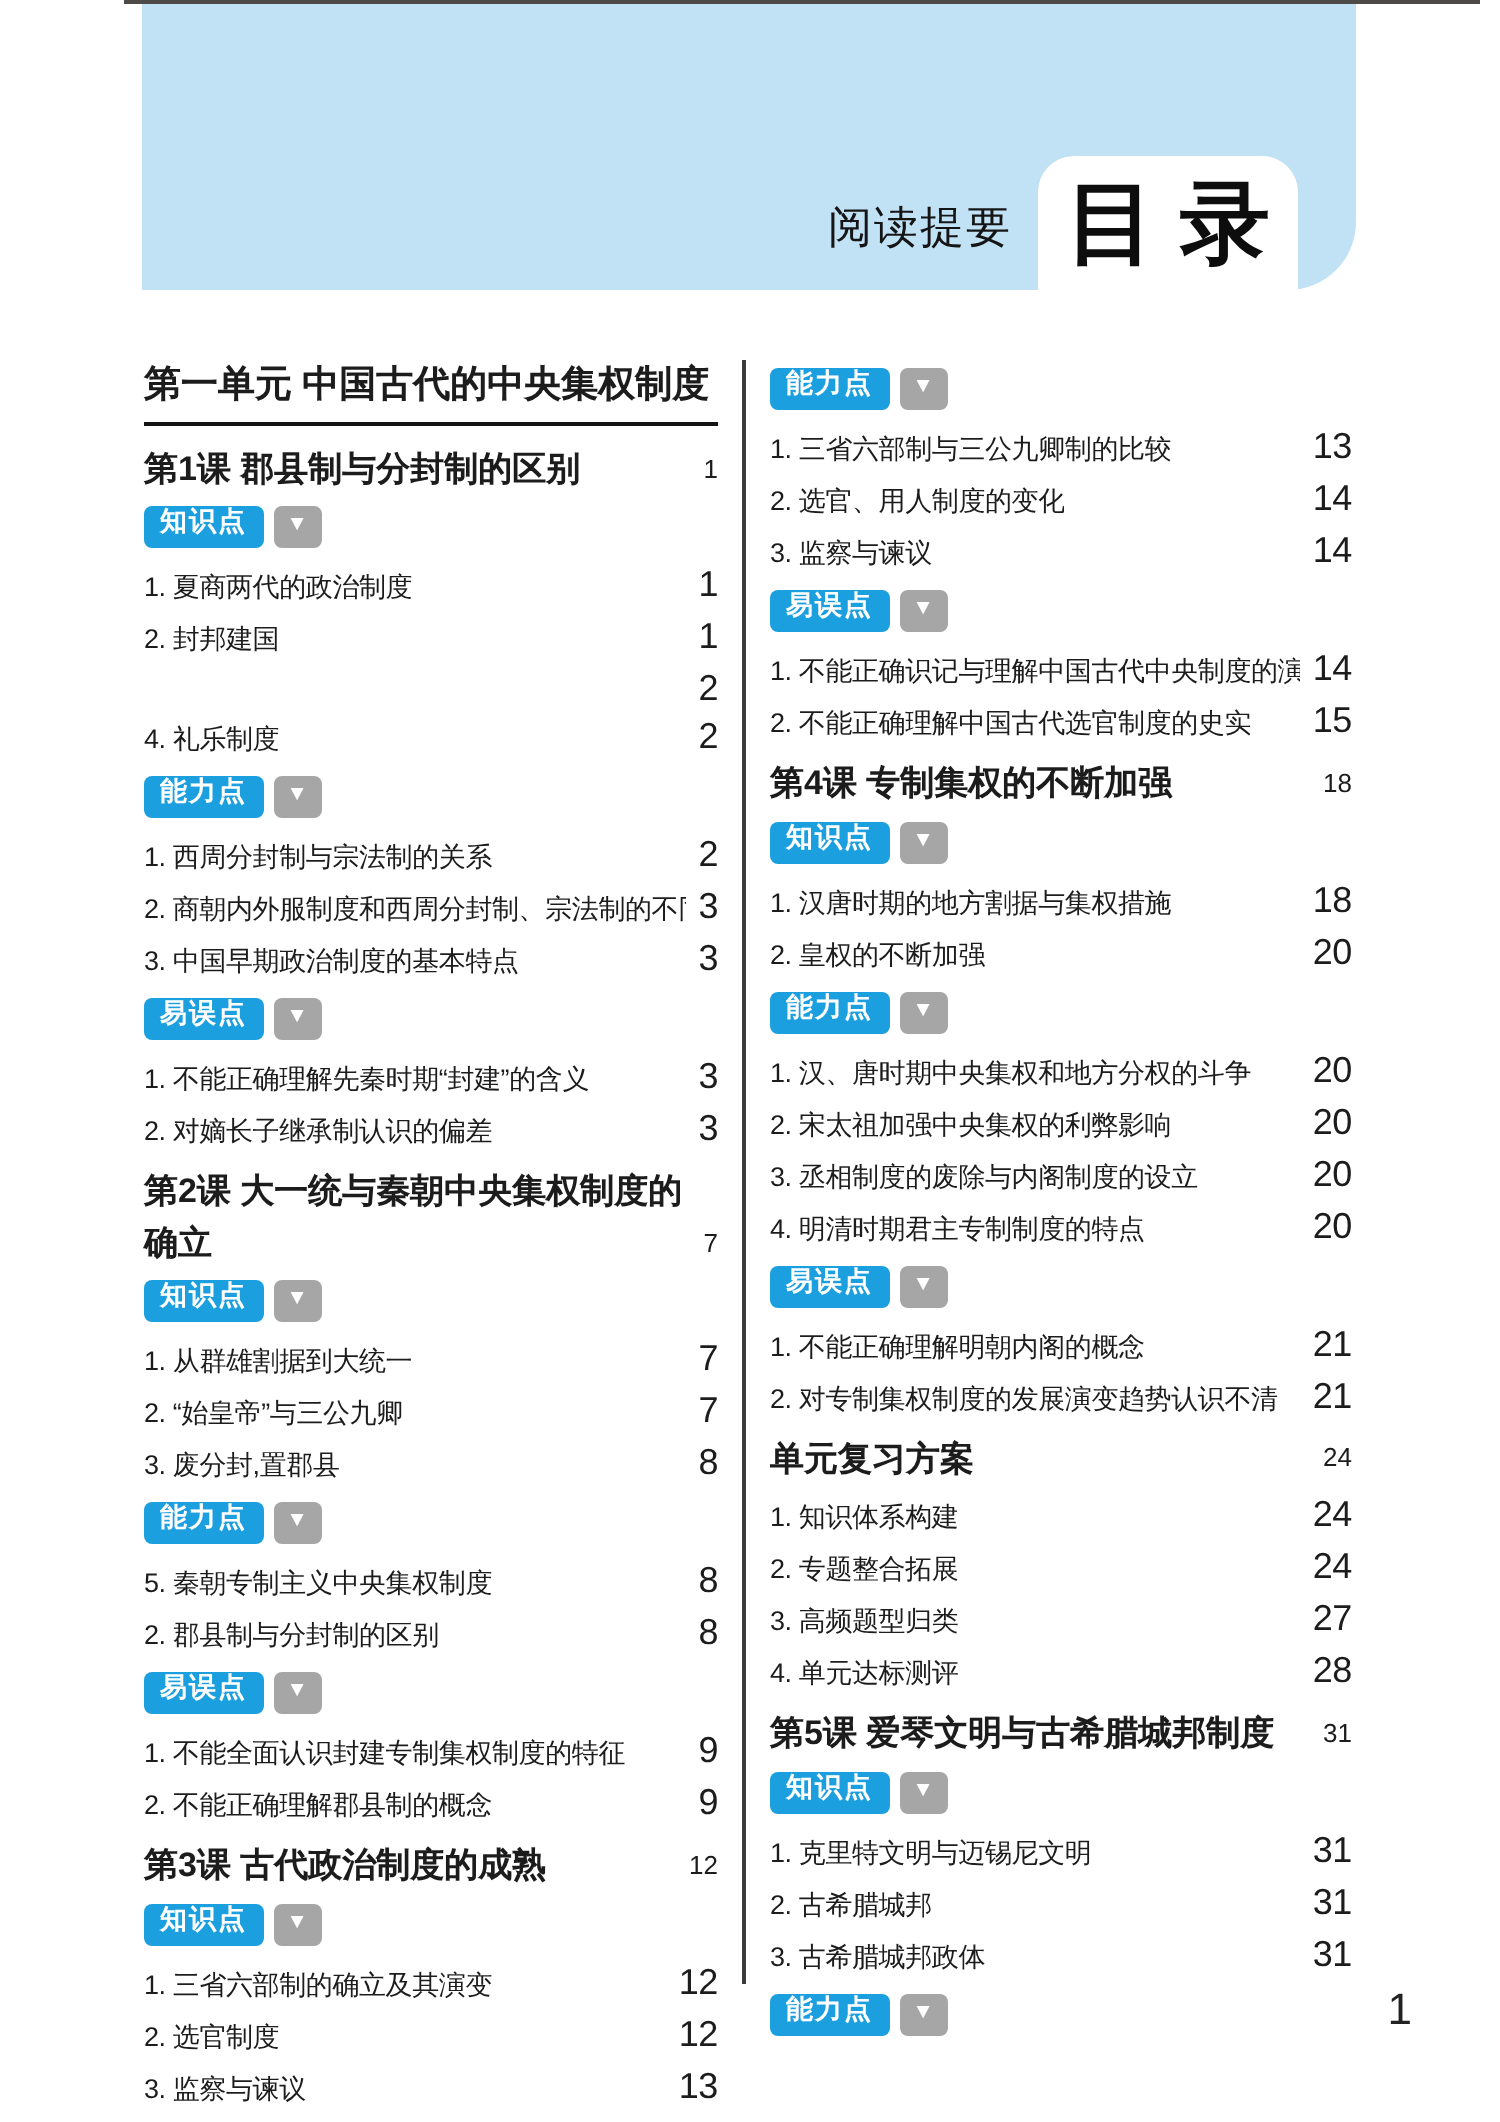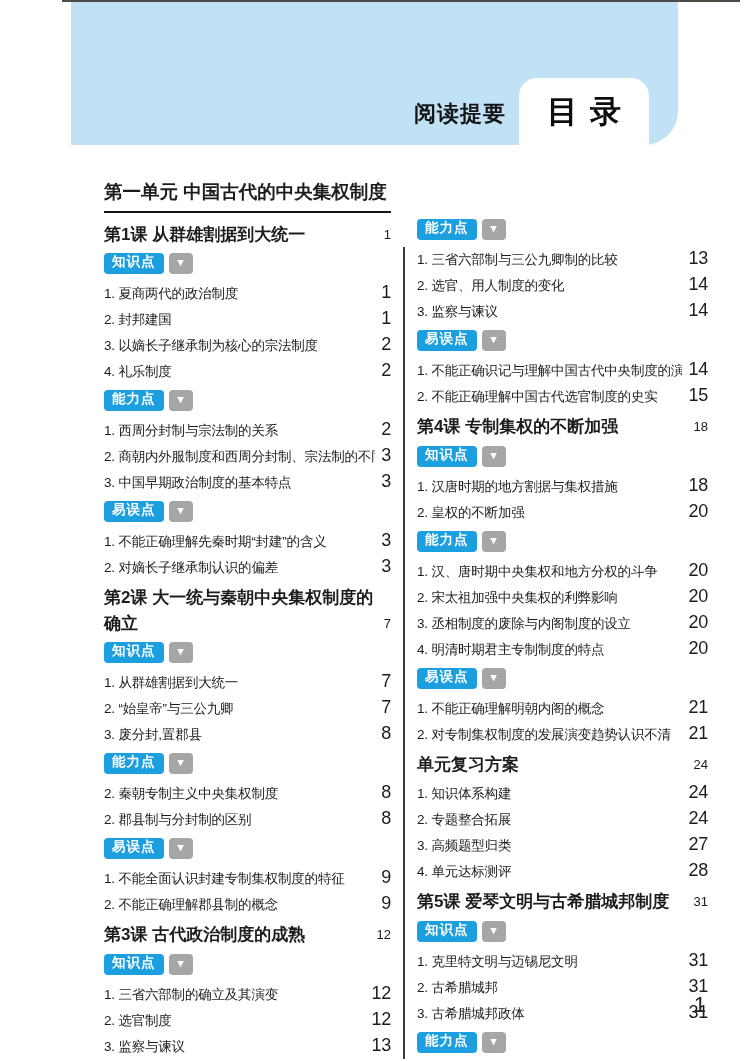--- a/index.html
+++ b/index.html
@@ -16,36 +16,36 @@
   .top-edge { position: absolute; left: 62px; top: 0; width: 678px; height: 2px; background: #4e4a48; }
 
   
   .banner {
     position: absolute; left: 71px; top: 2px; width: 607px; height: 143px;
     background: var(--banner, #c1e1f5);
     border-radius: 0 0 34px 0;
   }
   .eyebrow {
     position: absolute; right: 172px; bottom: 16px;
-    font-size: 22px; color: #151515; letter-spacing: 1px; font-weight: bold;
+    font-size: 22px; color: #151515; letter-spacing: 1px;
   }
   .title-tab {
     position: absolute; left: 448px; bottom: 0; width: 130px; height: 67px;
     background: #ffffff; border-radius: 18px 18px 0 0;
     display: flex; align-items: center; justify-content: center;
   }
   .page-title {
-    font-size: 31px; font-weight: bold; color: #0d0d0d;
+    font-size: 45px; font-weight: bold; color: #0d0d0d;
     letter-spacing: 12px; margin-left: 12px; line-height: 1;
   }
 
   
   .columns {
     position: absolute; left: 72px; top: 178px; width: 606px;
-    display: flex; align-items: flex-end; margin-left: 32px;
+    display: flex; align-items: flex-start;
   }
   .col { width: 287px; }
   .col.right { width: 291px; }
   .divider { width: 2px; height: 812px; background: #3a3a3a; margin: 2px 12px 0 12px; flex: 0 0 2px; }
 
   
   .unit {
     font-weight: bold; font-size: 18.5px; line-height: 1.35;
     border-bottom: 2px solid #141414;
     padding-bottom: 6px; margin: 2px 0 9px 0;
@@ -93,37 +93,36 @@
     <span class="eyebrow">阅读提要</span>
     <div class="title-tab">
       <span class="page-title">目录</span>
     </div>
   </div>
 
   <div class="columns">
     <div class="col left">
         <div class="unit">第一单元  中国古代的中央集权制度</div>
         <div class="lesson">
-          <span class="txt">第1课  从群雄割据到大统一</span>
+          <span class="txt">第1课  郡县制与分封制的区别</span>
           <span class="pg">1</span>
         </div>
         <div class="badge-row">
           <span class="badge">知识点</span>
           <span class="dd">▼</span>
         </div>
         <div class="item">
           <span class="txt">1. 夏商两代的政治制度</span>
           <span class="pg">1</span>
         </div>
         <div class="item">
           <span class="txt">2. 封邦建国</span>
           <span class="pg">1</span>
         </div>
         <div class="item">
-          <span class="txt">3. 以嫡长子继承制为核心的宗法制度</span>
           <span class="pg">2</span>
         </div>
         <div class="item">
           <span class="txt">4. 礼乐制度</span>
           <span class="pg">2</span>
         </div>
         <div class="badge-row">
           <span class="badge">能力点</span>
           <span class="dd">▼</span>
         </div>
@@ -169,21 +168,21 @@
         </div>
         <div class="item">
           <span class="txt">3. 废分封,置郡县</span>
           <span class="pg">8</span>
         </div>
         <div class="badge-row">
           <span class="badge">能力点</span>
           <span class="dd">▼</span>
         </div>
         <div class="item">
-          <span class="txt">2. 秦朝专制主义中央集权制度</span>
+          <span class="txt">5. 秦朝专制主义中央集权制度</span>
           <span class="pg">8</span>
         </div>
         <div class="item">
           <span class="txt">2. 郡县制与分封制的区别</span>
           <span class="pg">8</span>
         </div>
         <div class="badge-row">
           <span class="badge">易误点</span>
           <span class="dd">▼</span>
         </div>

